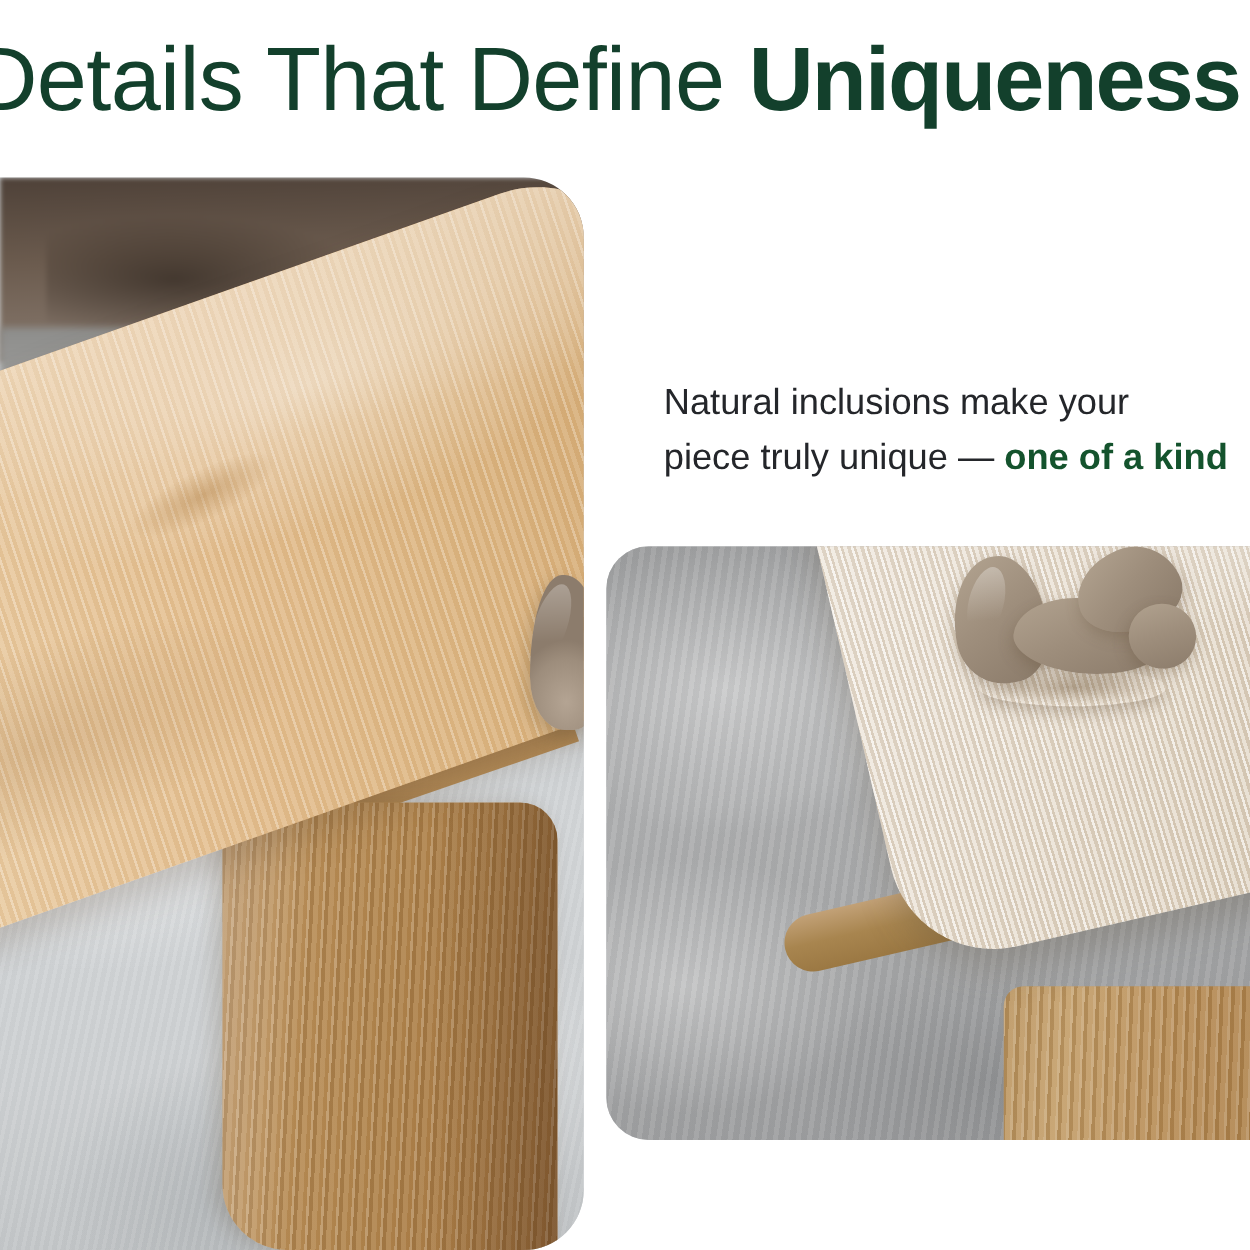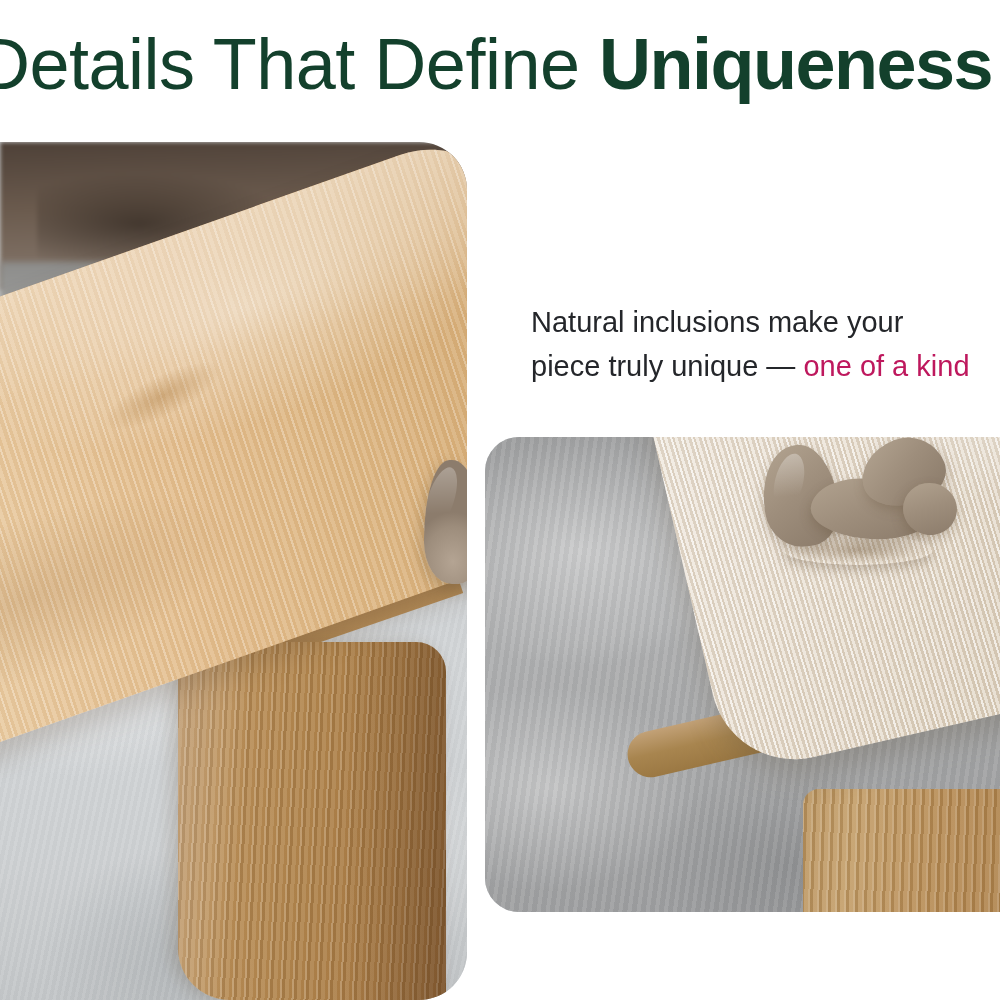--- a/index.html
+++ b/index.html
@@ -36,21 +36,21 @@
   #body-copy {
     position:absolute;
     left:531px; top:300px;
     width:560px;
     font-size:29px;
     line-height:44px;
     color:#24262a;
     font-weight:400;
     white-space:nowrap;
   }
-  #body-copy .bold { font-weight:400; color:#be185d; }
+  #body-copy .bold { font-weight:700; color:#14532d; }
   #body-copy .line { display:block; }
 
   
   .photo {
     position:absolute;
     overflow:hidden;
     background:#cfd2d4;
   }
 
   

